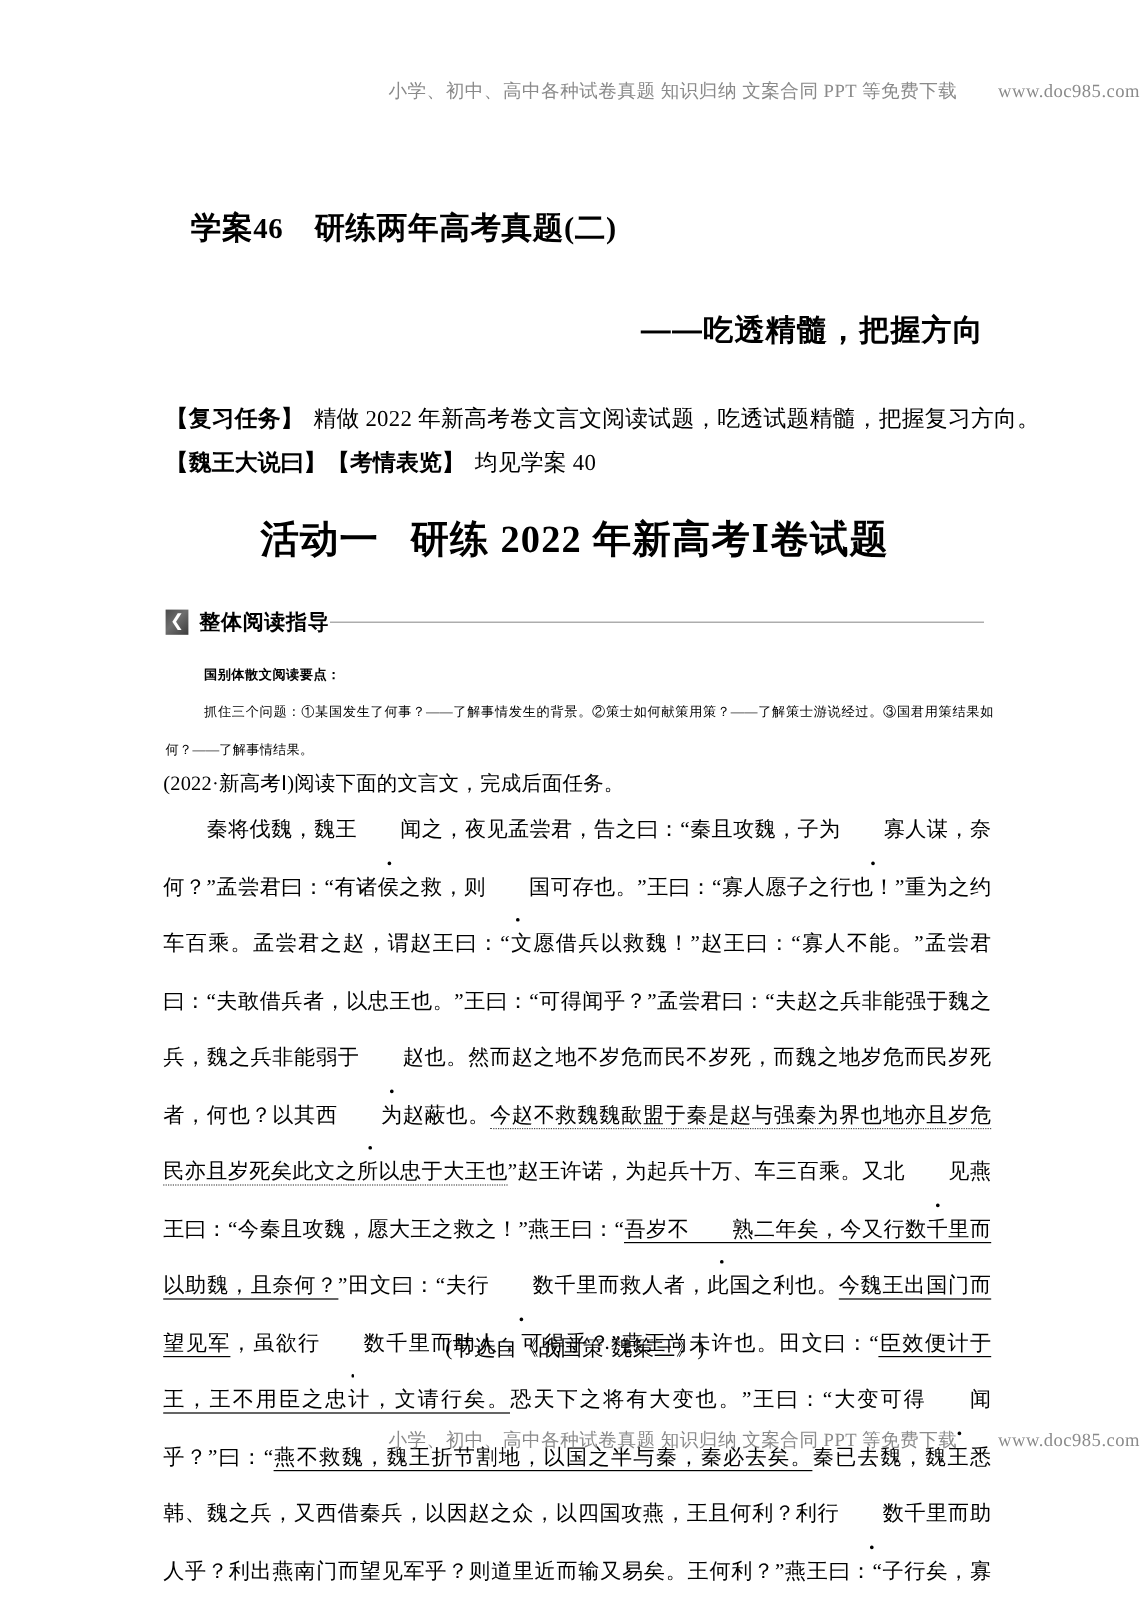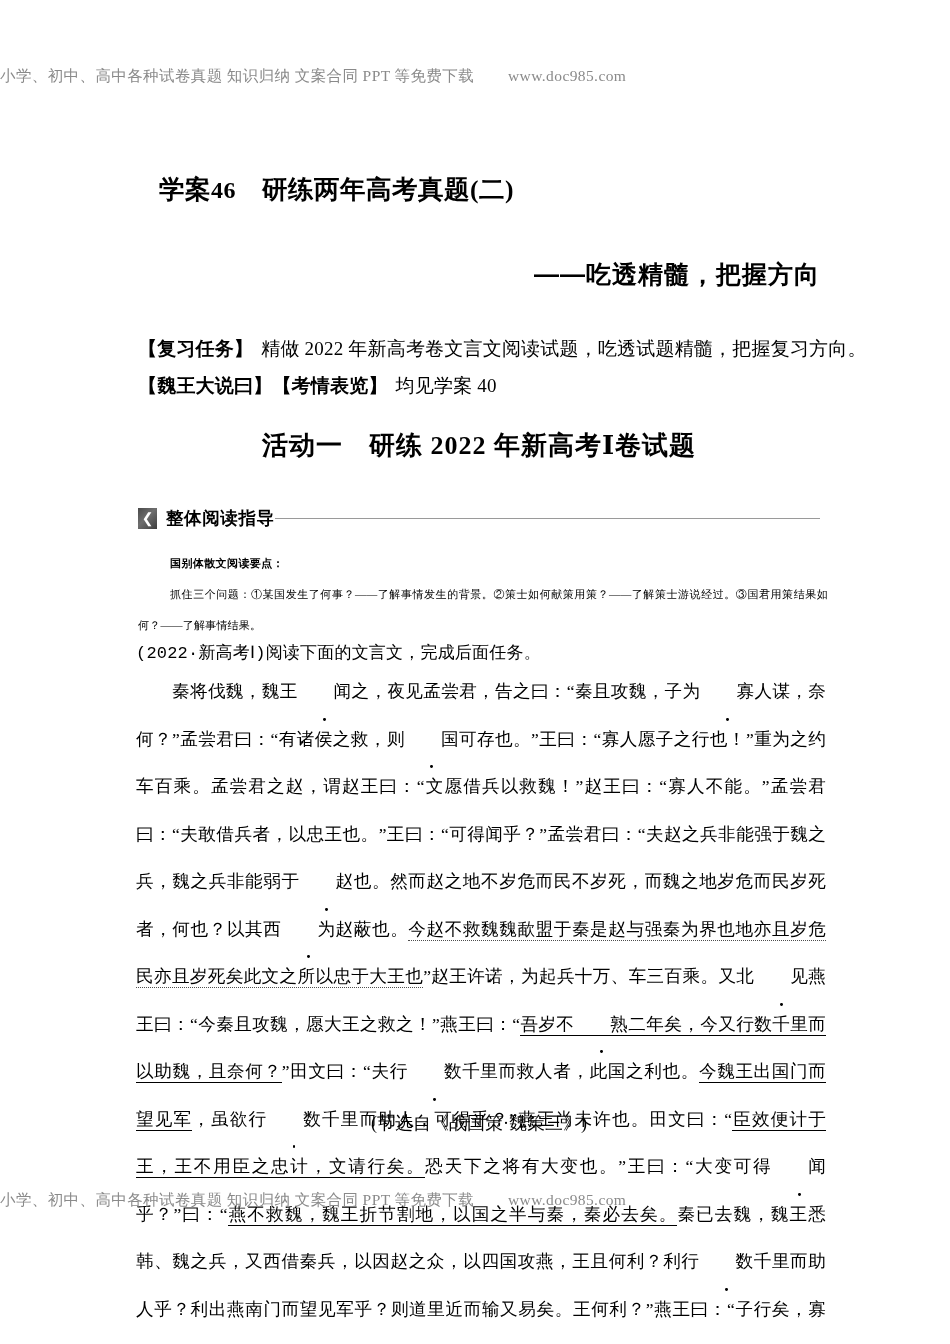--- a/index.html
+++ b/index.html
@@ -20,21 +20,21 @@
     height: 1344px;
     position: relative;
     box-sizing: border-box;
   }
 
   
   .running {
     position: absolute;
     left: 0;
     width: 950px;
-    text-align: left;
+    text-align: right;
     color: #8a8a8a;
     font-size: 15.5px;
     letter-spacing: 0.4px;
     font-family: "Liberation Serif", "DejaVu Serif", serif;
     white-space: nowrap;
   }
   .running .url {
     margin-left: 34px;
     font-family: "Liberation Serif", "DejaVu Serif", serif;
   }
@@ -84,21 +84,21 @@
   #task-1 { top: 336px; }
   #task-2 { top: 373px; }
 
   
   .activity {
     position: absolute;
     left: 138px;
     top: 428px;
     width: 682px;
     text-align: center;
-    font-size: 26px;
+    font-size: 32px;
     font-weight: bold;
     letter-spacing: 1px;
     white-space: nowrap;
   }
   .activity .gap { display: inline-block; width: 26px; }
 
   
   .section-bar {
     position: absolute;
     left: 138px;
@@ -155,21 +155,21 @@
 
   .prompt {
     position: absolute;
     left: 136px;
     top: 641px;
     font-size: 17px;
     white-space: nowrap;
     letter-spacing: 0.2px;
   }
   .prompt .src {
-    font-family: Liberation Mono, monospace;
+    font-family: Liberation Serif, serif;
   }
 
   
   .passage {
     position: absolute;
     left: 136px;
     top: 668px;
     width: 690px;
     font-size: 17.6px;
     line-height: 47.5px;

